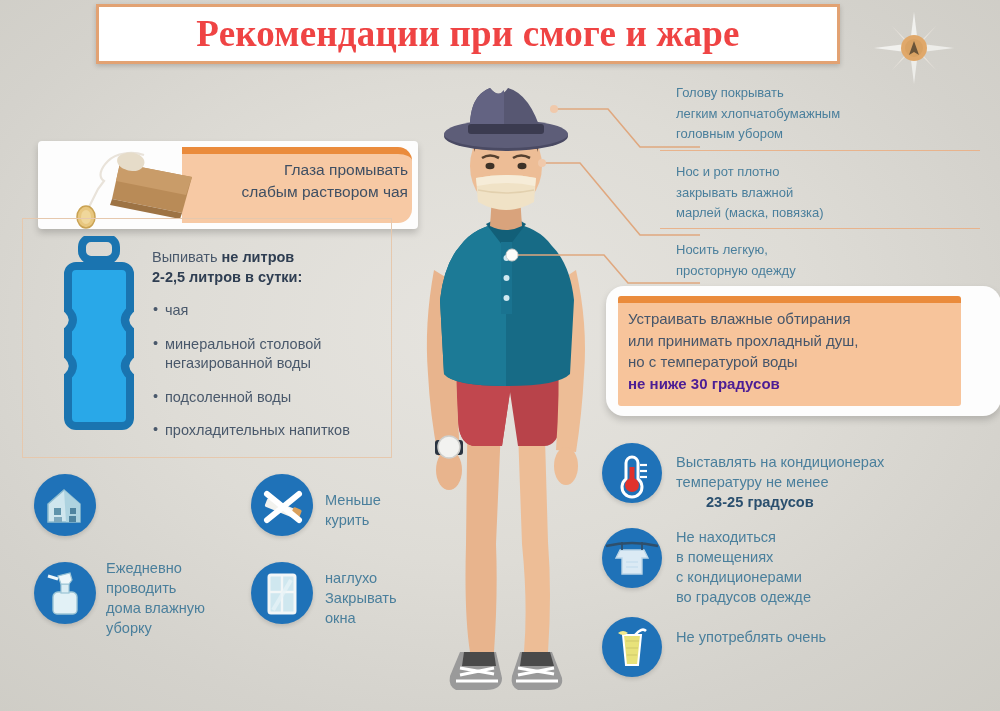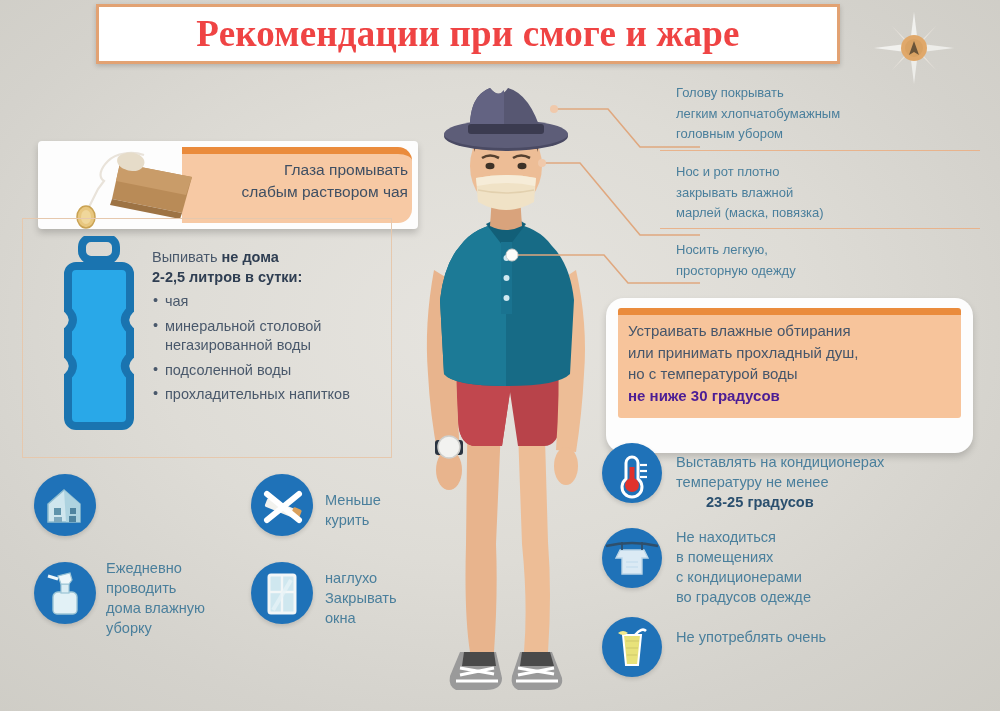--- a/index.html
+++ b/index.html
@@ -54,31 +54,31 @@
     position:absolute;left:22px;top:218px;width:370px;height:240px;
     border:1px solid #e6c8ad;box-sizing:border-box;
   }
   .bottle{position:absolute;left:58px;top:236px;width:82px;height:200px;}
   .water-text{
     position:absolute;left:152px;top:248px;width:232px;
     color:#49586b;font-size:14.5px;line-height:19.5px;
   }
   .water-text b{color:#2f3e52;}
   .wlist{list-style:none;margin:3px 0 0 0;padding:0;}
-  .wlist li{position:relative;padding-left:13px;margin-top:5px;}
+  .wlist li{position:relative;padding-left:13px;margin-top:14px;}
   .wlist li:before{content:"•";position:absolute;left:1px;top:-1px;color:#49586b;}
 
   
   .callout{position:absolute;color:#4a7f9c;font-size:13px;line-height:20.5px;}
   .co-rule{position:absolute;height:1px;background:#e8b38c;}
 
   
   .shower-card{
-    position:absolute;left:606px;top:298px;width:367px;height:155px;
-    background:#fdfdfd;border-radius:18px;box-shadow:0 4px 7px rgba(0,0,0,.17);
+    position:absolute;left:606px;top:286px;width:367px;height:130px;
+    background:#fdfdfd;border-radius:18px;box-shadow:0 4px 7px rgba(0,0,0,.17);padding-left:28px;
   }
   .shower-panel{
     position:absolute;left:12px;top:10px;width:343px;height:110px;
     background:#f7c49b;border-top:7px solid #ea8b3c;box-sizing:border-box;
     border-radius:3px;
   }
   .shower-text{
     position:absolute;left:22px;top:22px;width:330px;
     color:#45556a;font-size:15px;line-height:21.5px;
   }
@@ -143,21 +143,21 @@
 
   <div class="water-panel"></div>
   <div class="bottle">
     <svg viewBox="0 0 82 200" width="82" height="200">
       <rect x="24" y="2" width="34" height="22" rx="9" fill="none" stroke="#1a74b0" stroke-width="8"></rect>
       <path d="M18 30 h46 a8 8 0 0 1 8 8 v36 q-10 10 0 20 v26 q-10 10 0 20 v42 a8 8 0 0 1 -8 8 h-46 a8 8 0 0 1 -8 -8 v-42 q10 -10 0 -20 v-26 q10 -10 0 -20 v-36 a8 8 0 0 1 8 -8 z" fill="#29a8e8" stroke="#1a74b0" stroke-width="8"></path>
     </svg>
   </div>
   <div class="water-text">
     <div>
-      <span>Выпивать </span><b>не дома</b>
+      <span>Выпивать </span><b>не литров</b>
     </div>
     <div>
       <b>2-2,5 литров в сутки:</b>
     </div>
     <ul class="wlist">
       <li>чая</li>
       <li>минеральной столовой негазированной воды</li>
       <li>подсоленной воды</li>
       <li>прохладительных напитков</li>
     </ul>

